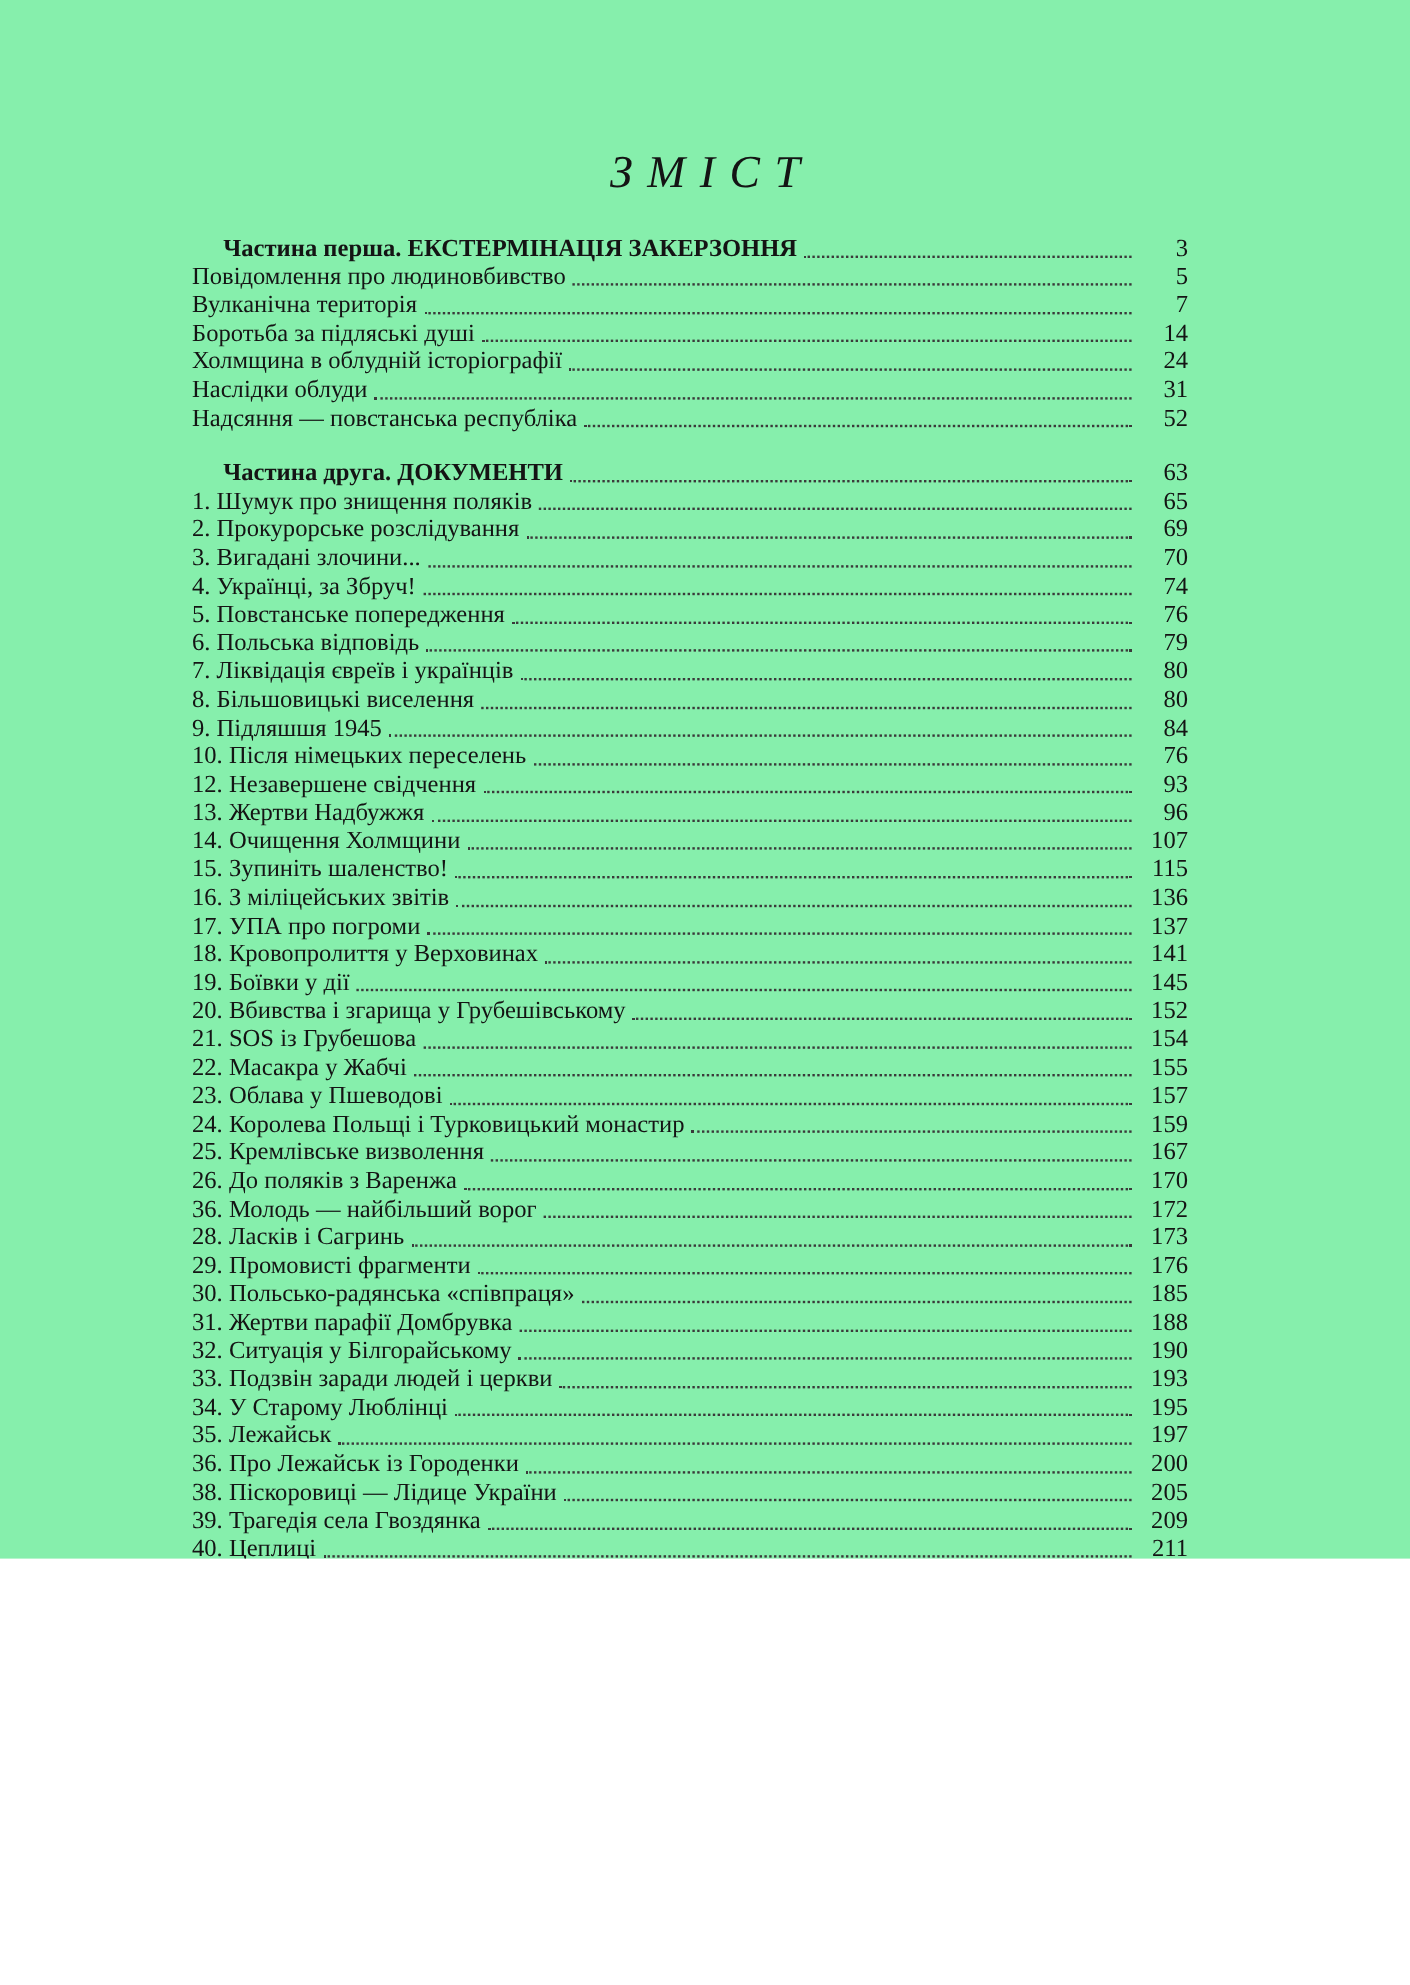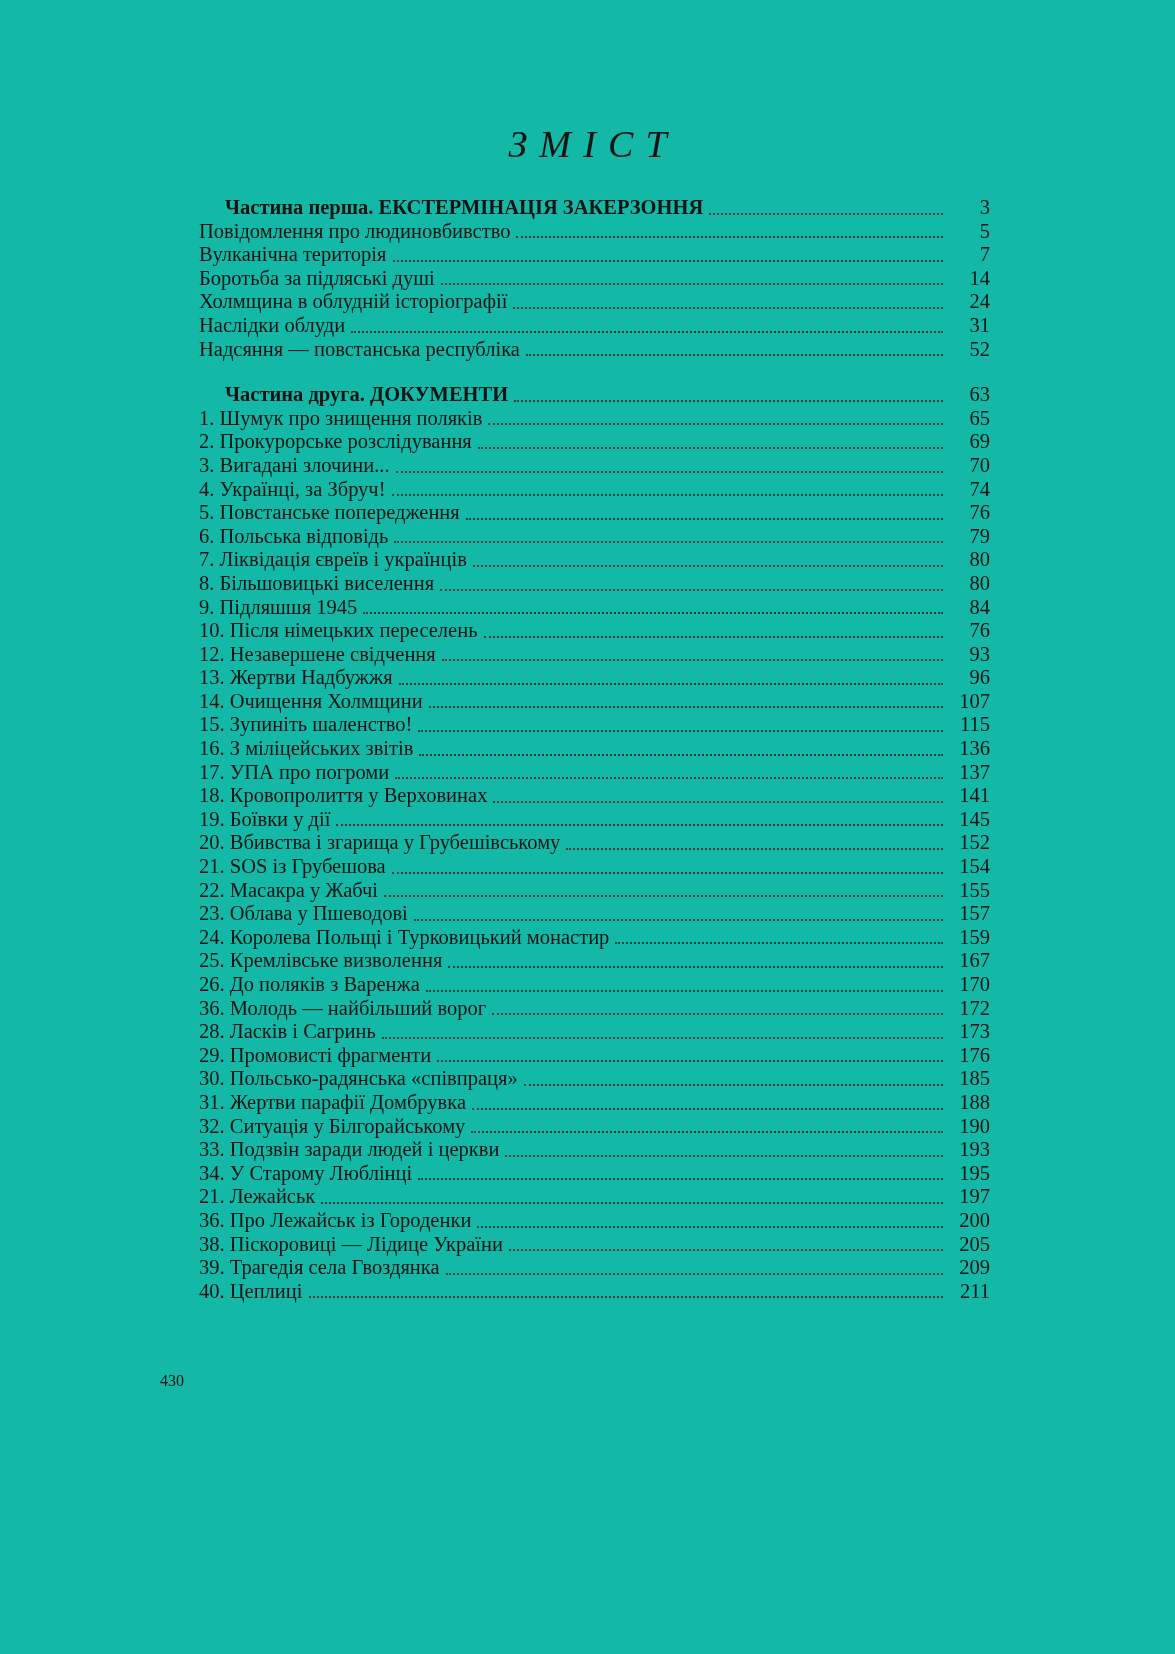--- a/index.html
+++ b/index.html
@@ -3,22 +3,22 @@
 <meta charset="utf-8">
 <style>
   html, body {
     margin: 0;
     padding: 0;
     background: #ffffff;
   }
   .page {
     position: relative;
     width: 1175px;
-    height: 1654px;
-    background: #14b8a6;
+    height: 1299px;
+    background: #86efac;
     font-family: "Liberation Serif", "DejaVu Serif", serif;
     color: #141414;
     overflow: hidden;
   }
   .title {
     position: absolute;
     top: 122px;
     left: 0;
     width: 100%;
     margin: 0;
@@ -37,21 +37,20 @@
   }
   .toc-section + .toc-section {
     margin-top: 22px;
   }
   .row {
     display: flex;
     align-items: flex-end;
     font-size: 20.5px;
     line-height: 23.6px;
     white-space: nowrap;
-    margin-left: 39px;
   }
   .row .label {
     flex: 0 0 auto;
   }
   .row.heading .label {
     font-weight: bold;
     padding-left: 26px;
   }
   .dots {
     flex: 1 1 auto;
@@ -279,21 +278,21 @@
           <span class="label">33. Подзвін заради людей і церкви</span>
           <span class="dots"></span>
           <span class="pagenum">193</span>
         </div>
         <div class="row">
           <span class="label">34. У Старому Люблінці</span>
           <span class="dots"></span>
           <span class="pagenum">195</span>
         </div>
         <div class="row">
-          <span class="label">21. Лежайськ</span>
+          <span class="label">35. Лежайськ</span>
           <span class="dots"></span>
           <span class="pagenum">197</span>
         </div>
         <div class="row">
           <span class="label">36. Про Лежайськ із Городенки</span>
           <span class="dots"></span>
           <span class="pagenum">200</span>
         </div>
         <div class="row">
           <span class="label">38. Піскоровиці — Лідице України</span>

